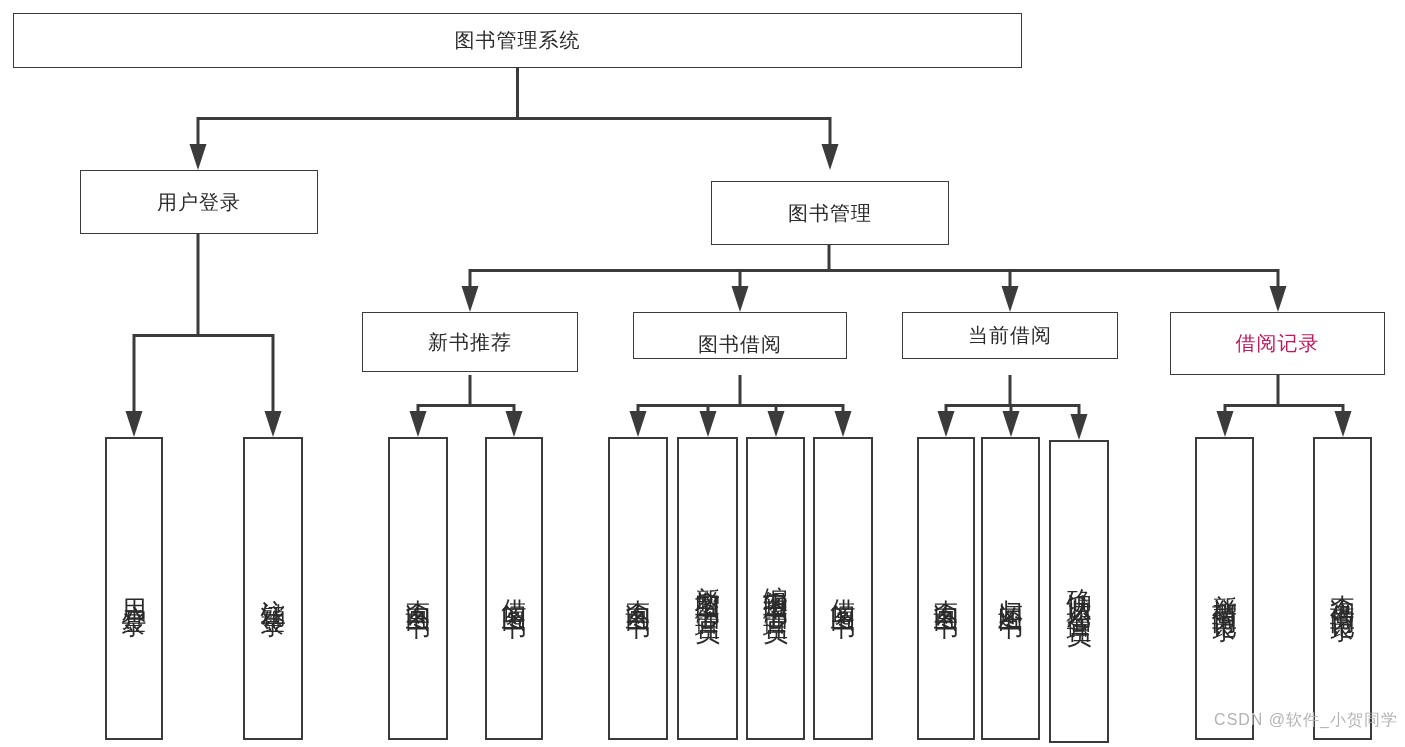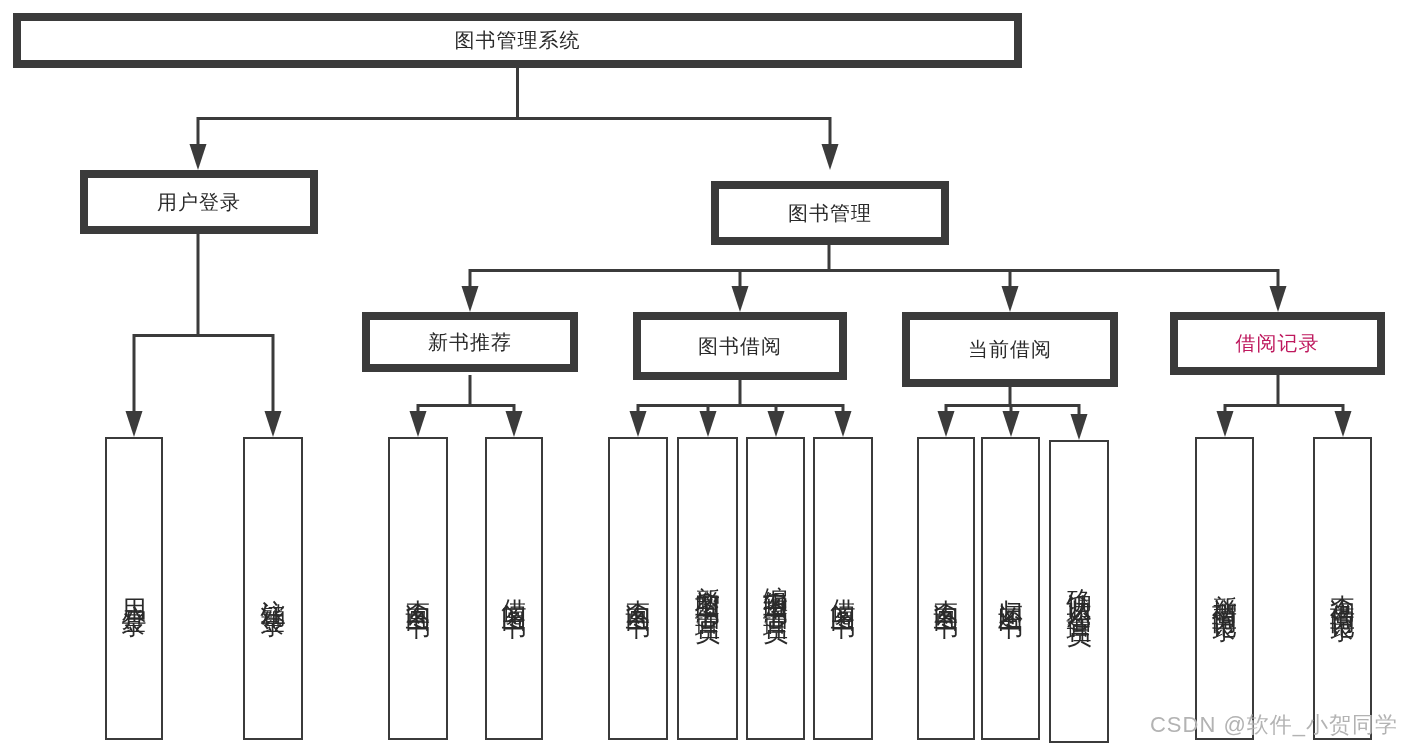--- a/index.html
+++ b/index.html
@@ -8,39 +8,39 @@
     width:1405px;height:747px;
     background:#ffffff;
     overflow:hidden;
     font-family:"Liberation Sans","DejaVu Sans",sans-serif;
   }
   #connectors{position:absolute;left:0;top:0;width:1405px;height:747px;z-index:1;}
   .hbox,.vbox{
     position:absolute;
     box-sizing:border-box;
     background:#ffffff;
-    border:8px solid #000000;
+    border:1px solid #000000;
     display:flex;align-items:center;justify-content:center;
     color:#2a2a2a;
     z-index:2;
   }
   .hbox{font-size:20px;letter-spacing:1px;}
   .vbox{border-width:2.5px;}
   .vbox .lbl{
     writing-mode:vertical-rl;
     text-orientation:mixed;
     font-size:25px;
     letter-spacing:5px;
     line-height:1;
     white-space:nowrap;
   }
   .watermark{
     position:absolute;
     top:710px;right:7px;
-    font-size:22px;
+    font-size:16px;
     color:#b3b3b3;
     z-index:3;
     letter-spacing:1px;
     white-space:nowrap;
   }
 </style>
 </head>
 <body>
 
 <div id="stage">
@@ -107,24 +107,24 @@
   <div class="hbox" style="left: 80px; top: 170px; width: 238px; height: 64px; border-color: rgb(59, 59, 59); background: rgb(255, 255, 255); color: rgb(42, 42, 42);">
     <span>用户登录</span>
   </div>
   <div class="hbox" style="left: 711px; top: 170px; width: 238px; height: 64px; border-color: rgb(59, 59, 59); background: rgb(255, 255, 255); color: rgb(42, 42, 42); margin-top: 11px;">
     <span>图书管理</span>
   </div>
 
   <div class="hbox" style="left: 362px; top: 312px; width: 216px; height: 60px; border-color: rgb(59, 59, 59); background: rgb(255, 255, 255); color: rgb(42, 42, 42);">
     <span>新书推荐</span>
   </div>
-  <div class="hbox" style="left: 633px; top: 312px; width: 214px; height: 68px; border-color: rgb(59, 59, 59); background: rgb(255, 255, 255); color: rgb(42, 42, 42);">
+  <div class="hbox" style="left: 633px; top: 312px; width: 214px; height: 47px; border-color: rgb(59, 59, 59); background: rgb(255, 255, 255); color: rgb(42, 42, 42); align-items: flex-end;">
     <span>图书借阅</span>
   </div>
-  <div class="hbox" style="left: 902px; top: 312px; width: 216px; height: 75px; border-color: rgb(59, 59, 59); background: rgb(255, 255, 255); color: rgb(42, 42, 42);">
+  <div class="hbox" style="left: 902px; top: 312px; width: 216px; height: 47px; border-color: rgb(59, 59, 59); background: rgb(255, 255, 255); color: rgb(42, 42, 42);">
     <span>当前借阅</span>
   </div>
   <div class="hbox" style="left: 1170px; top: 312px; width: 215px; height: 63px; border-color: rgb(59, 59, 59); background: rgb(255, 255, 255); color: #be185d;">
     <span>借阅记录</span>
   </div>
 
   <div class="vbox" style="left: 105px; top: 437px; width: 58px; height: 303px; border-color: rgb(59, 59, 59); background: rgb(255, 255, 255); color: rgb(42, 42, 42);">
     <span class="lbl">用户登录</span>
   </div>
   <div class="vbox" style="left: 243px; top: 437px; width: 60px; height: 303px; border-color: rgb(59, 59, 59); background: rgb(255, 255, 255); color: rgb(42, 42, 42);">

